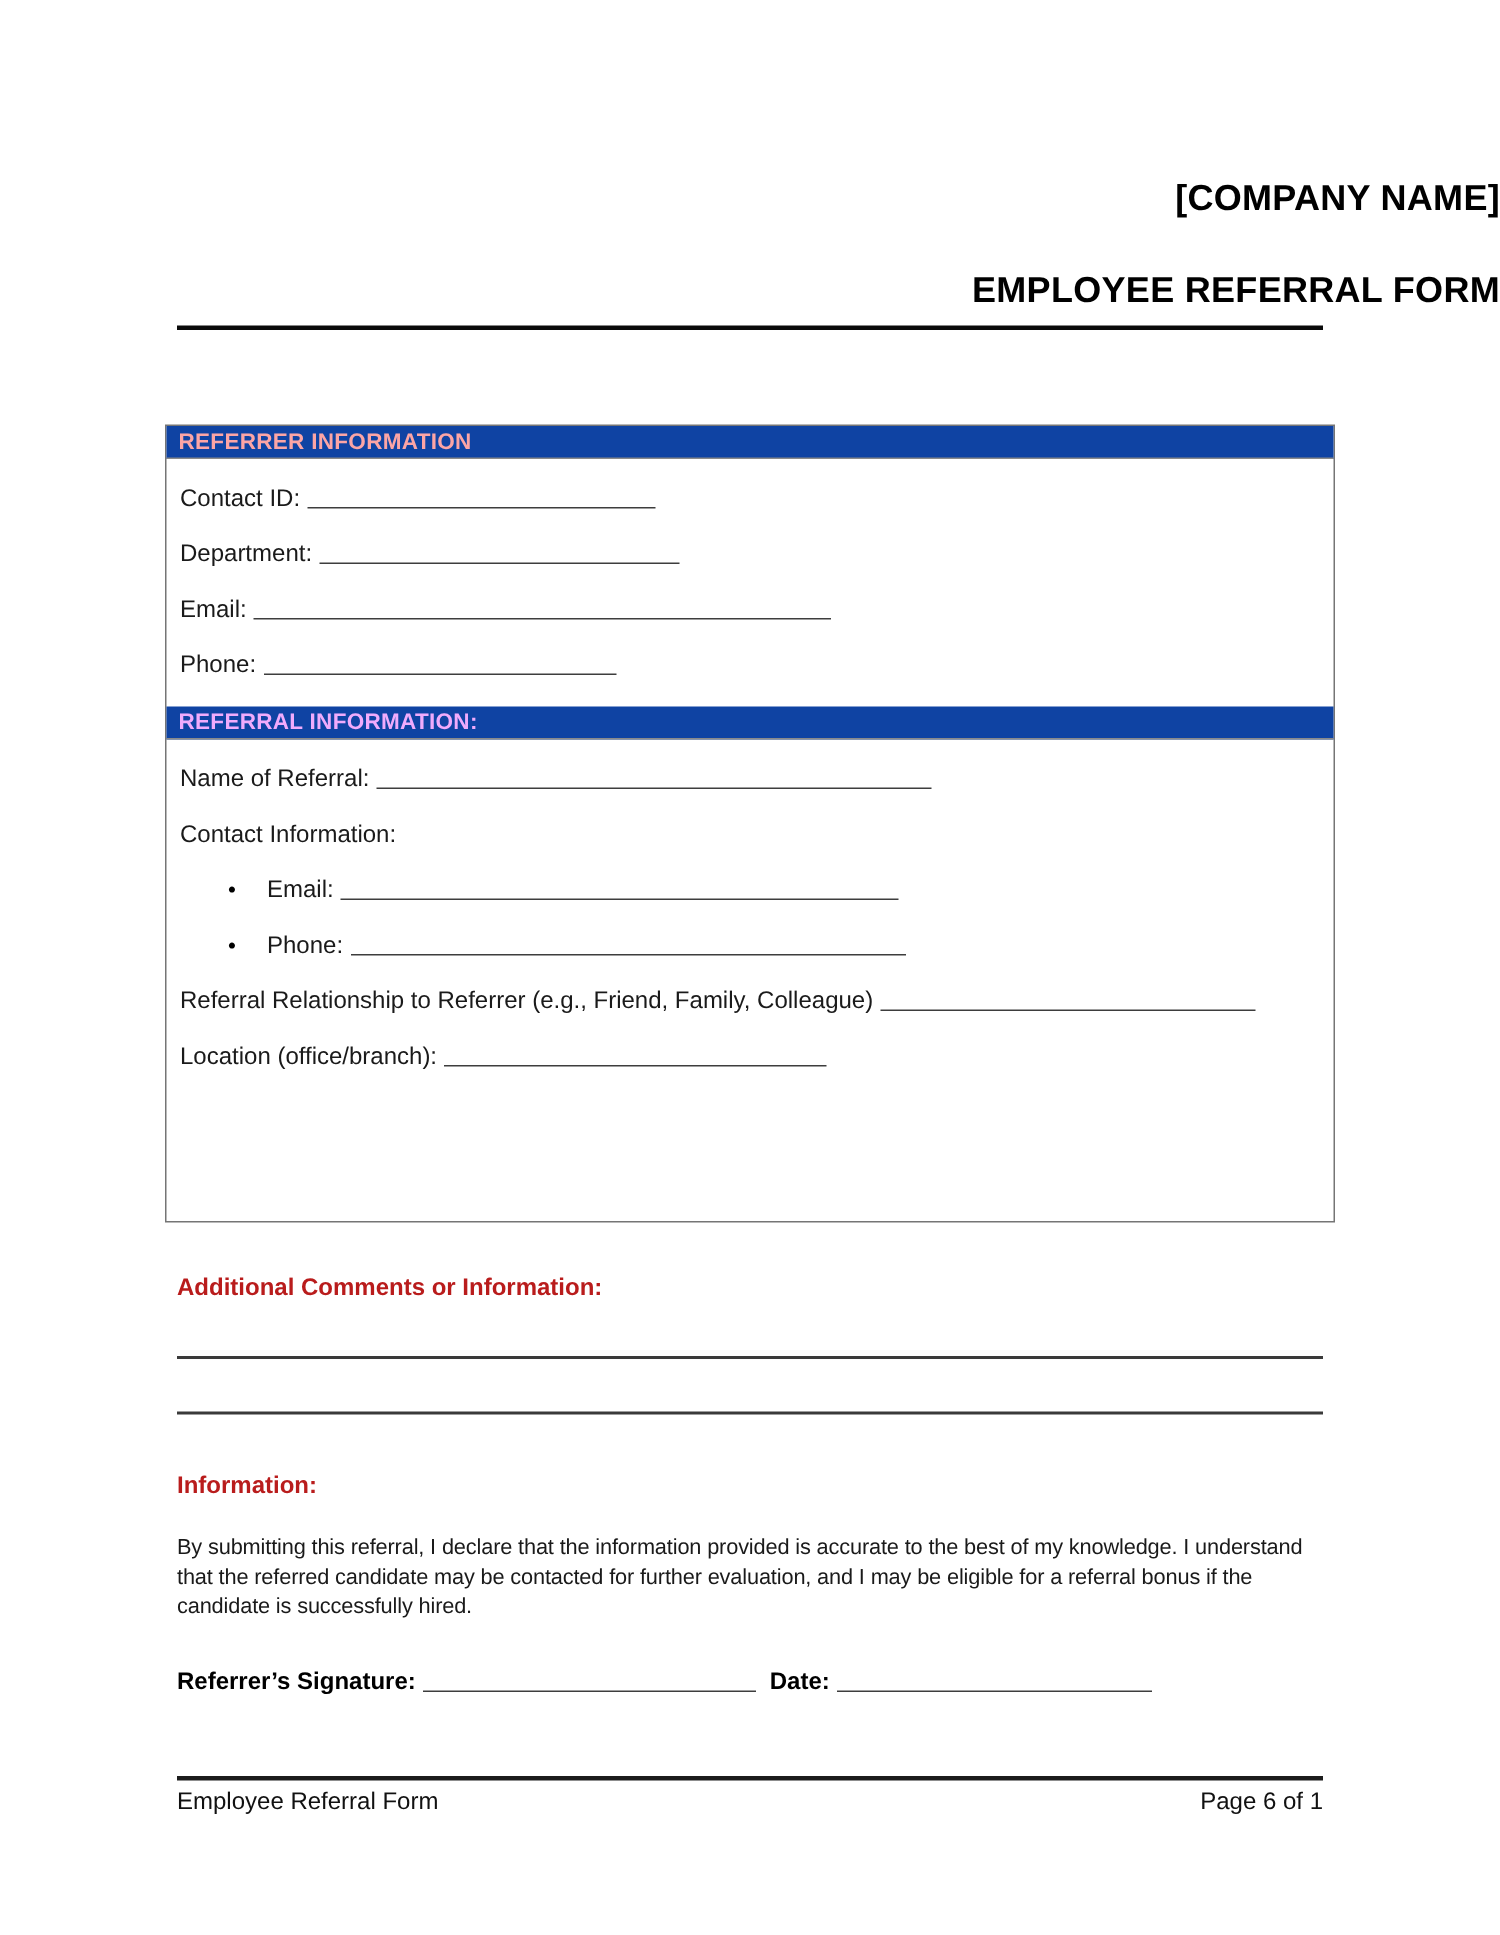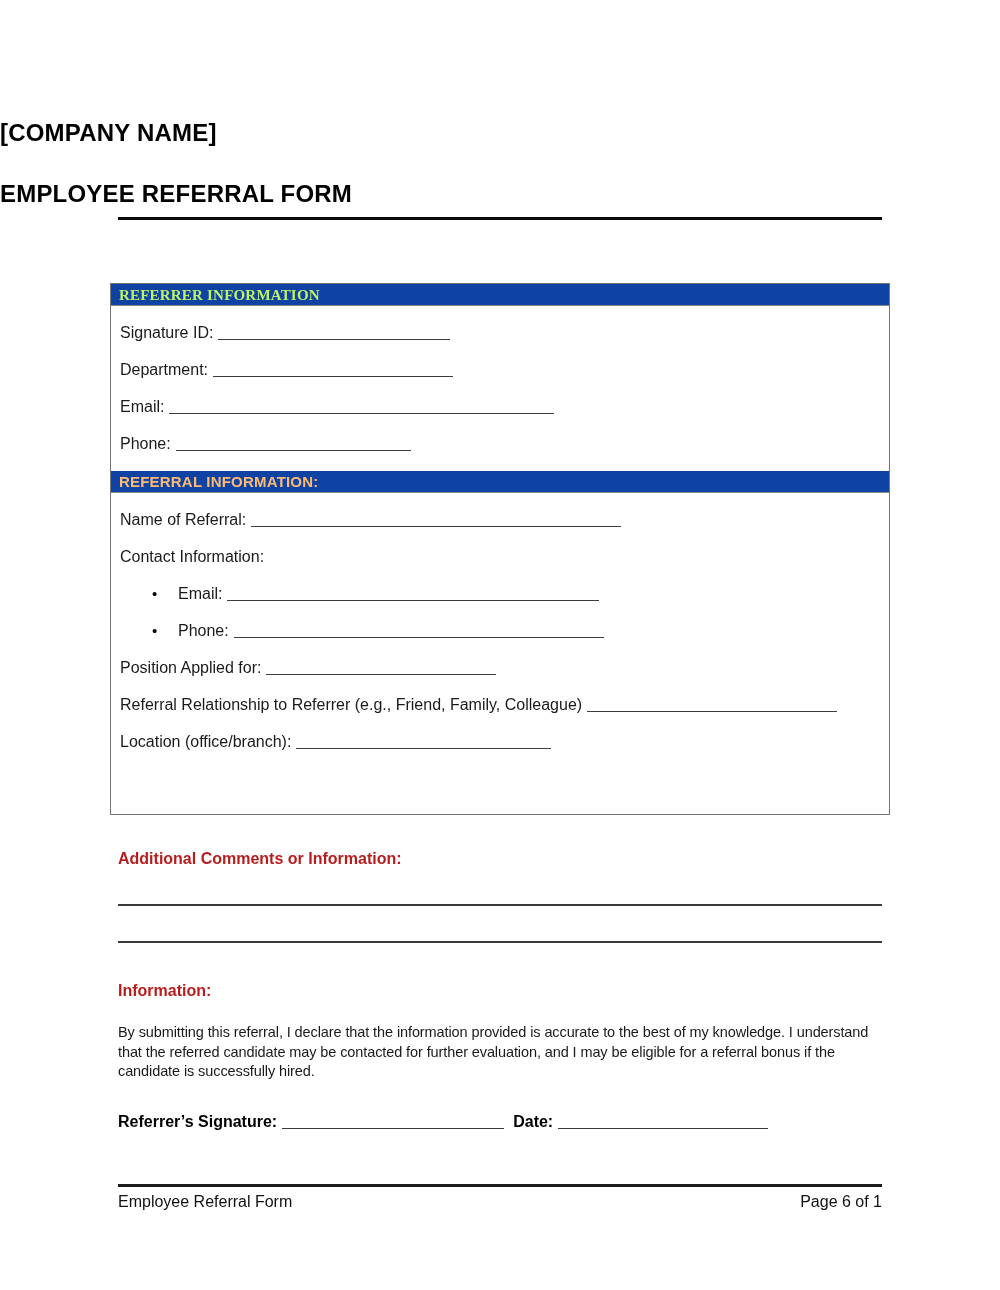--- a/index.html
+++ b/index.html
@@ -6,21 +6,21 @@
   html,body { background:#ffffff; }
   body {
     width:1000px; height:1290px; position:relative;
     font-family:"Liberation Sans","DejaVu Sans",sans-serif;
     color:#1a1a1a;
   }
   .page { position:absolute; inset:0; width:1000px; height:1290px; background:#fff; }
 
   
   .doc-title {
-    position:absolute; left:0; width:1000px; text-align:left;
+    position:absolute; left:0; width:1000px; text-align:right;
     font-size:24px; font-weight:bold; color:#000; letter-spacing:0.2px;
   }
   .company-name { top:119px; }
   .form-title   { top:180px; }
   .title-rule {
     position:absolute; top:217px; left:118px; width:764px; height:3px;
     background:#0a0a0a;
   }
 
   
@@ -80,51 +80,48 @@
 <body>
 
 <div class="page">
 
   <div class="doc-title company-name">[COMPANY NAME]</div>
   <div class="doc-title form-title">EMPLOYEE REFERRAL FORM</div>
   <div class="title-rule"></div>
 
   <div class="form-box">
 
-    <div class="section-bar" style="background: rgb(15, 67, 163); color: #bef264; font-family: Liberation Serif, serif;">REFERRER INFORMATION</div>
+    <div class="section-bar" style="background: rgb(15, 67, 163); color: #fca5a5;">REFERRER INFORMATION</div>
 
     <div class="field-row">
-      <span>Signature ID:</span><span class="blank" style="width:232px"></span>
+      <span>Contact ID:</span><span class="blank" style="width:232px"></span>
     </div>
     <div class="field-row">
       <span>Department:</span><span class="blank" style="width:240px"></span>
     </div>
     <div class="field-row">
       <span>Email:</span><span class="blank" style="width:385px"></span>
     </div>
     <div class="field-row">
       <span>Phone:</span><span class="blank" style="width:235px"></span>
     </div>
 
-    <div class="section-bar" style="background: rgb(15, 67, 163); color: #fdba74;">REFERRAL INFORMATION:</div>
+    <div class="section-bar" style="background: rgb(15, 67, 163); color: #f0abfc;">REFERRAL INFORMATION:</div>
 
     <div class="field-row">
       <span>Name of Referral:</span><span class="blank" style="width:370px"></span>
     </div>
     <div class="field-row">
       <span>Contact Information:</span>
     </div>
     <div class="field-row bulleted">
       <span class="bullet">•</span><span>Email:</span><span class="blank" style="width:372px"></span>
     </div>
     <div class="field-row bulleted">
       <span class="bullet">•</span><span>Phone:</span><span class="blank" style="width:370px"></span>
-    </div>
-    <div class="field-row">
-      <span>Position Applied for:</span><span class="blank" style="width:230px"></span>
     </div>
     <div class="field-row">
       <span>Referral Relationship to Referrer (e.g., Friend, Family, Colleague)</span><span class="blank" style="width:250px"></span>
     </div>
     <div class="field-row">
       <span>Location (office/branch):</span><span class="blank" style="width:255px"></span>
     </div>
   </div>
 
   <div class="bold-label comments-label">Additional Comments or Information:</div>

